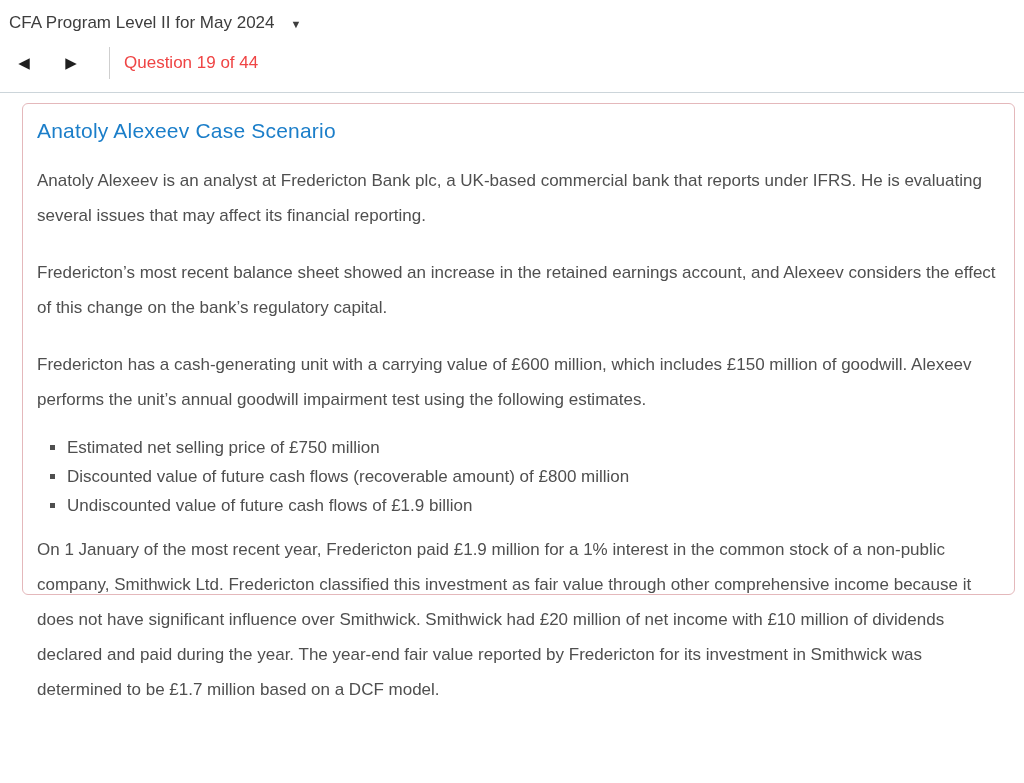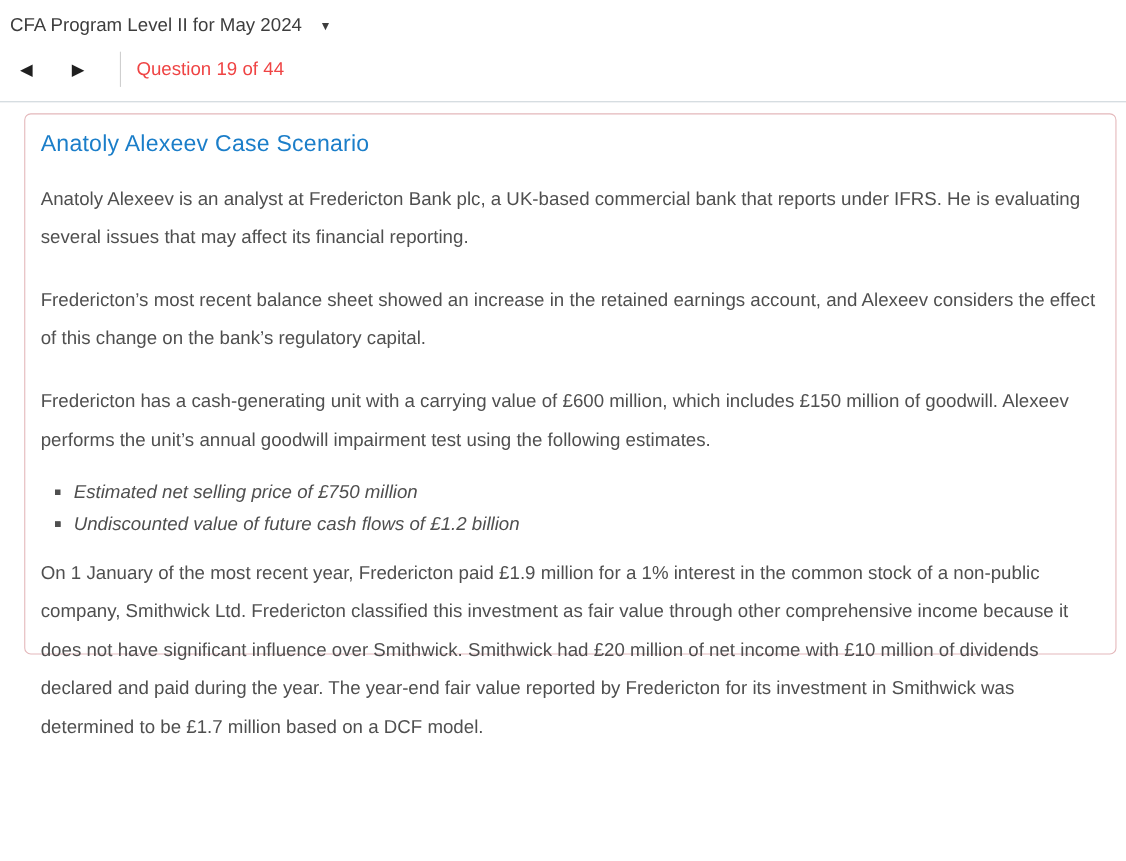--- a/index.html
+++ b/index.html
@@ -87,21 +87,20 @@
     font-size: 17px;
     line-height: 35px;
     color: #4f4f4f;
     margin-bottom: 22px;
   }
   .card p.closing { margin-bottom: 0; }
   .card ul {
     list-style: none;
     margin: -6px 0 12px 0;
     padding-left: 13px;
-    font-style: italic;
   }
   .card ul li {
     font-size: 17px;
     line-height: 29px;
     color: #4f4f4f;
     position: relative;
     padding-left: 17px;
   }
   .card ul li .bullet-square {
     position: absolute;
@@ -131,18 +130,18 @@
 
 <div class="card">
   <h1>Anatoly Alexeev Case Scenario</h1>
 
   <p>Anatoly Alexeev is an analyst at Fredericton Bank plc, a UK-based commercial bank that reports under IFRS. He is evaluating several issues that may affect its financial reporting.</p>
   <p>Fredericton’s most recent balance sheet showed an increase in the retained earnings account, and Alexeev considers the effect of this change on the bank’s regulatory capital.</p>
   <p>Fredericton has a cash-generating unit with a carrying value of £600 million, which includes £150 million of goodwill. Alexeev performs the unit’s annual goodwill impairment test using the following estimates.</p>
 
   <ul>
     <li><span class="bullet-square"></span><span>Estimated net selling price of £750 million</span></li>
-    <li><span class="bullet-square"></span></li>
-    <li><span class="bullet-square"></span><span>Undiscounted value of future cash flows of £1.2 billion</span></li>
+    <li><span class="bullet-square"></span><span>Discounted value of future cash flows (recoverable amount) of £800 million</span></li>
+    <li><span class="bullet-square"></span><span>Undiscounted value of future cash flows of £1.9 billion</span></li>
   </ul>
 
   <p class="closing">On 1 January of the most recent year, Fredericton paid £1.9 million for a 1% interest in the common stock of a non-public company, Smithwick Ltd. Fredericton classified this investment as fair value through other comprehensive income because it does not have significant influence over Smithwick. Smithwick had £20 million of net income with £10 million of dividends declared and paid during the year. The year-end fair value reported by Fredericton for its investment in Smithwick was determined to be £1.7 million based on a DCF model.</p>
 </div>
 
 </body></html>

